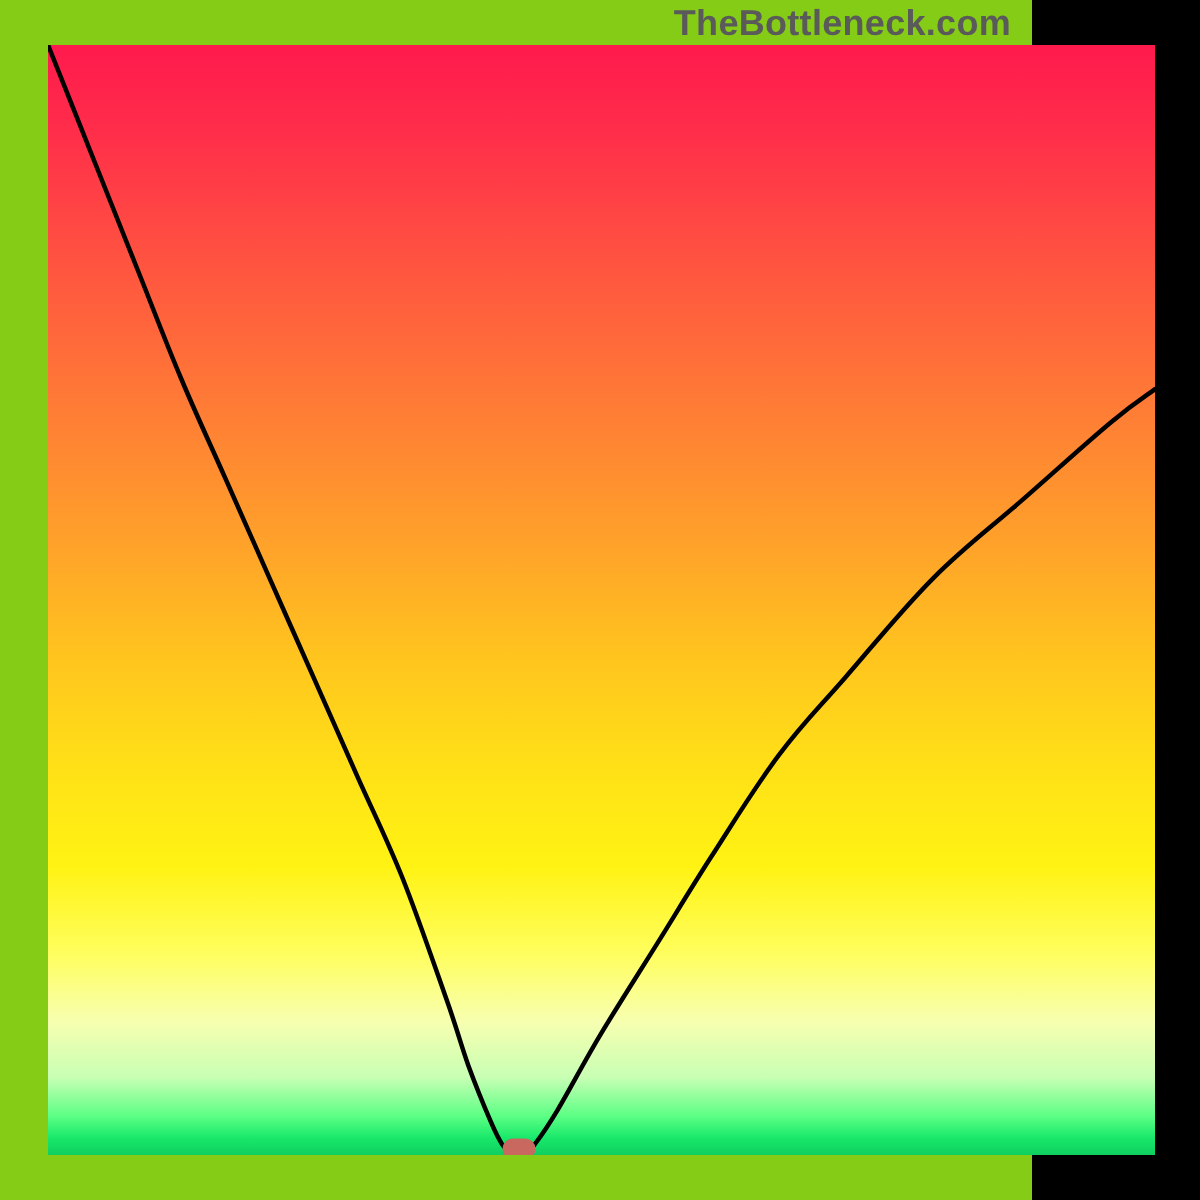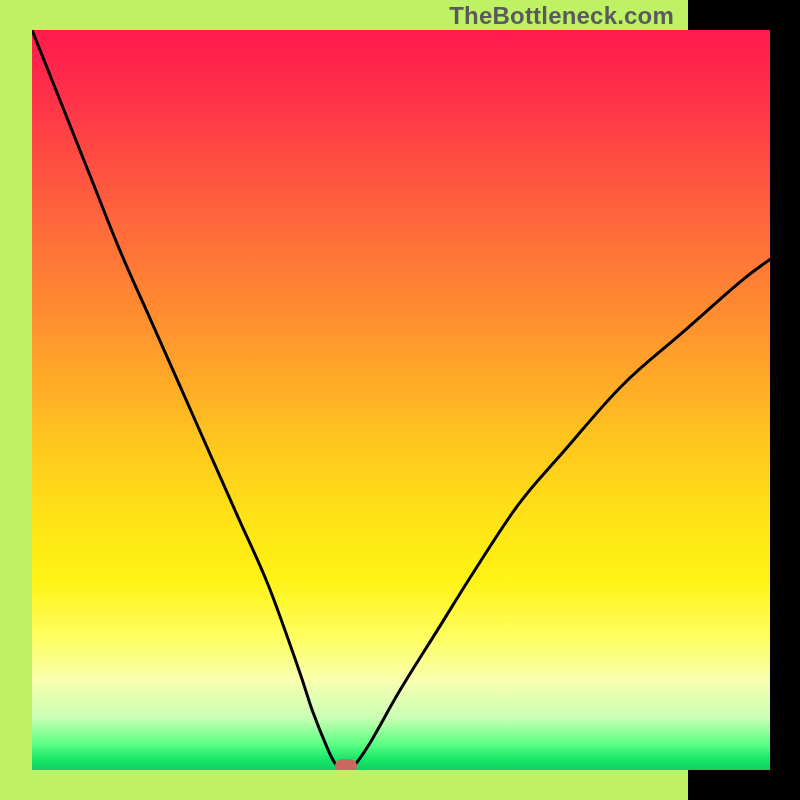--- a/index.html
+++ b/index.html
@@ -8,21 +8,21 @@
     width: 800px;
     height: 800px;
     overflow: hidden;
     background: #000;
     font-family: Arial, Helvetica, sans-serif;
   }
   .frame {
     position: relative;
     width: 688px;
     height: 800px;
-    background: #bef264;
+    background: #84cc16;
   }
   .watermark {
     position: absolute;
     top: 2px;
     right: 14px;
     color: #5a5a5a;
     font-size: 24px;
     font-weight: 600;
     letter-spacing: 0.2px;
     z-index: 5;

